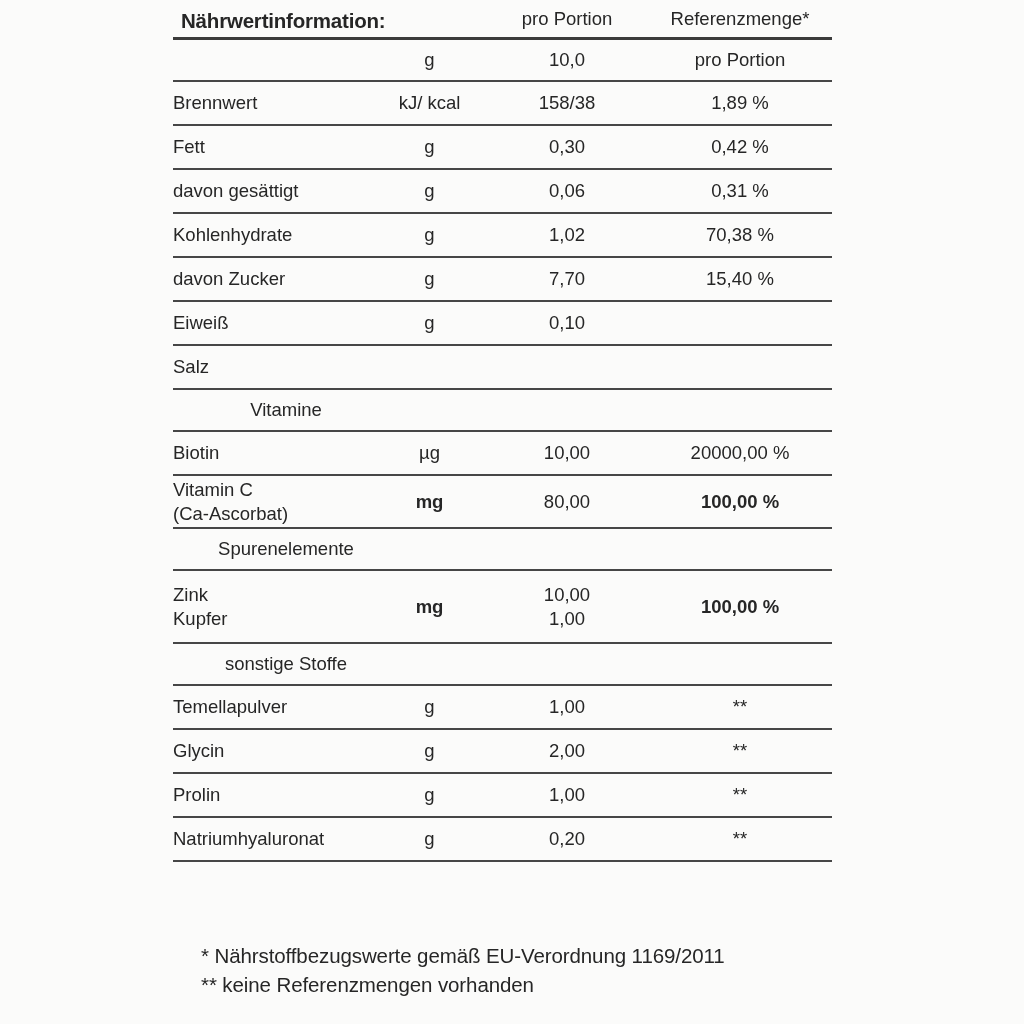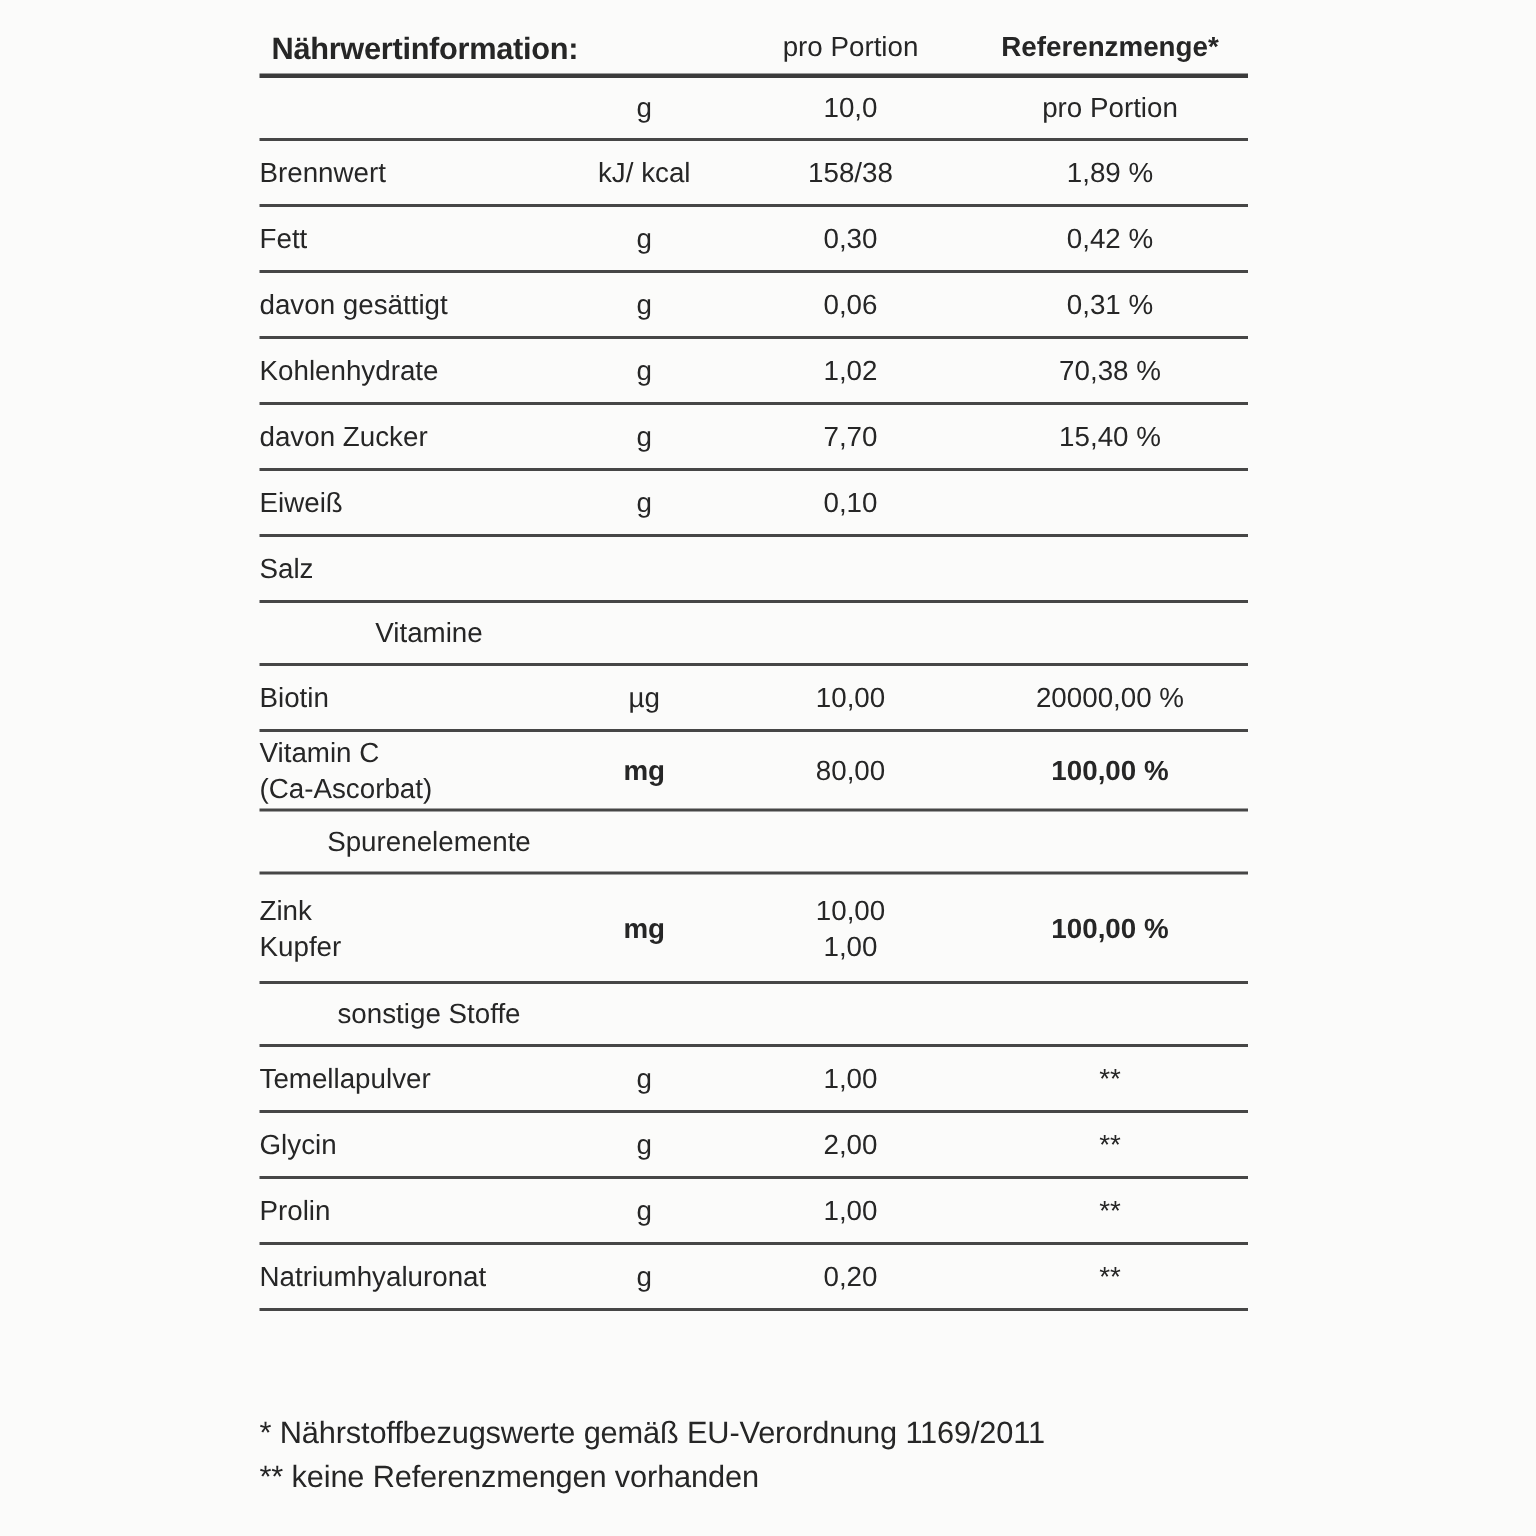--- a/index.html
+++ b/index.html
@@ -32,37 +32,35 @@
 
   .thead {
     display: flex;
     align-items: flex-end;
     padding-bottom: 4px;
   }
   .thead .col-name {
     width: 200px;
     padding-left: 8px;
     box-sizing: border-box;
-    margin-top: 12px;
   }
   .thead .col-unit {
     width: 113px;
     text-align: center;
     box-sizing: border-box;
   }
   .thead .col-portion {
     width: 162px;
     text-align: center;
     box-sizing: border-box;
   }
   .thead .col-ref {
     width: 184px;
     text-align: center;
     box-sizing: border-box;
-    font-weight: bold;
   }
 
   .title-line1 {
     display: block;
     font-size: 20.5px;
     font-weight: bold;
     letter-spacing: -0.2px;
     line-height: 1.22;
     white-space: nowrap;
   }
@@ -161,20 +159,21 @@
     position: absolute;
     left: 173px;
     top: 941px;
     width: 700px;
   }
   .footnote {
     font-size: 20.5px;
     line-height: 1.42;
     letter-spacing: -0.1px;
     white-space: nowrap;
+    margin-left: 28px;
   }
 </style>
 </head>
 <body>
 
 <div class="sheet">
 
   <div class="table-wrap">
 
     <div class="thead">

